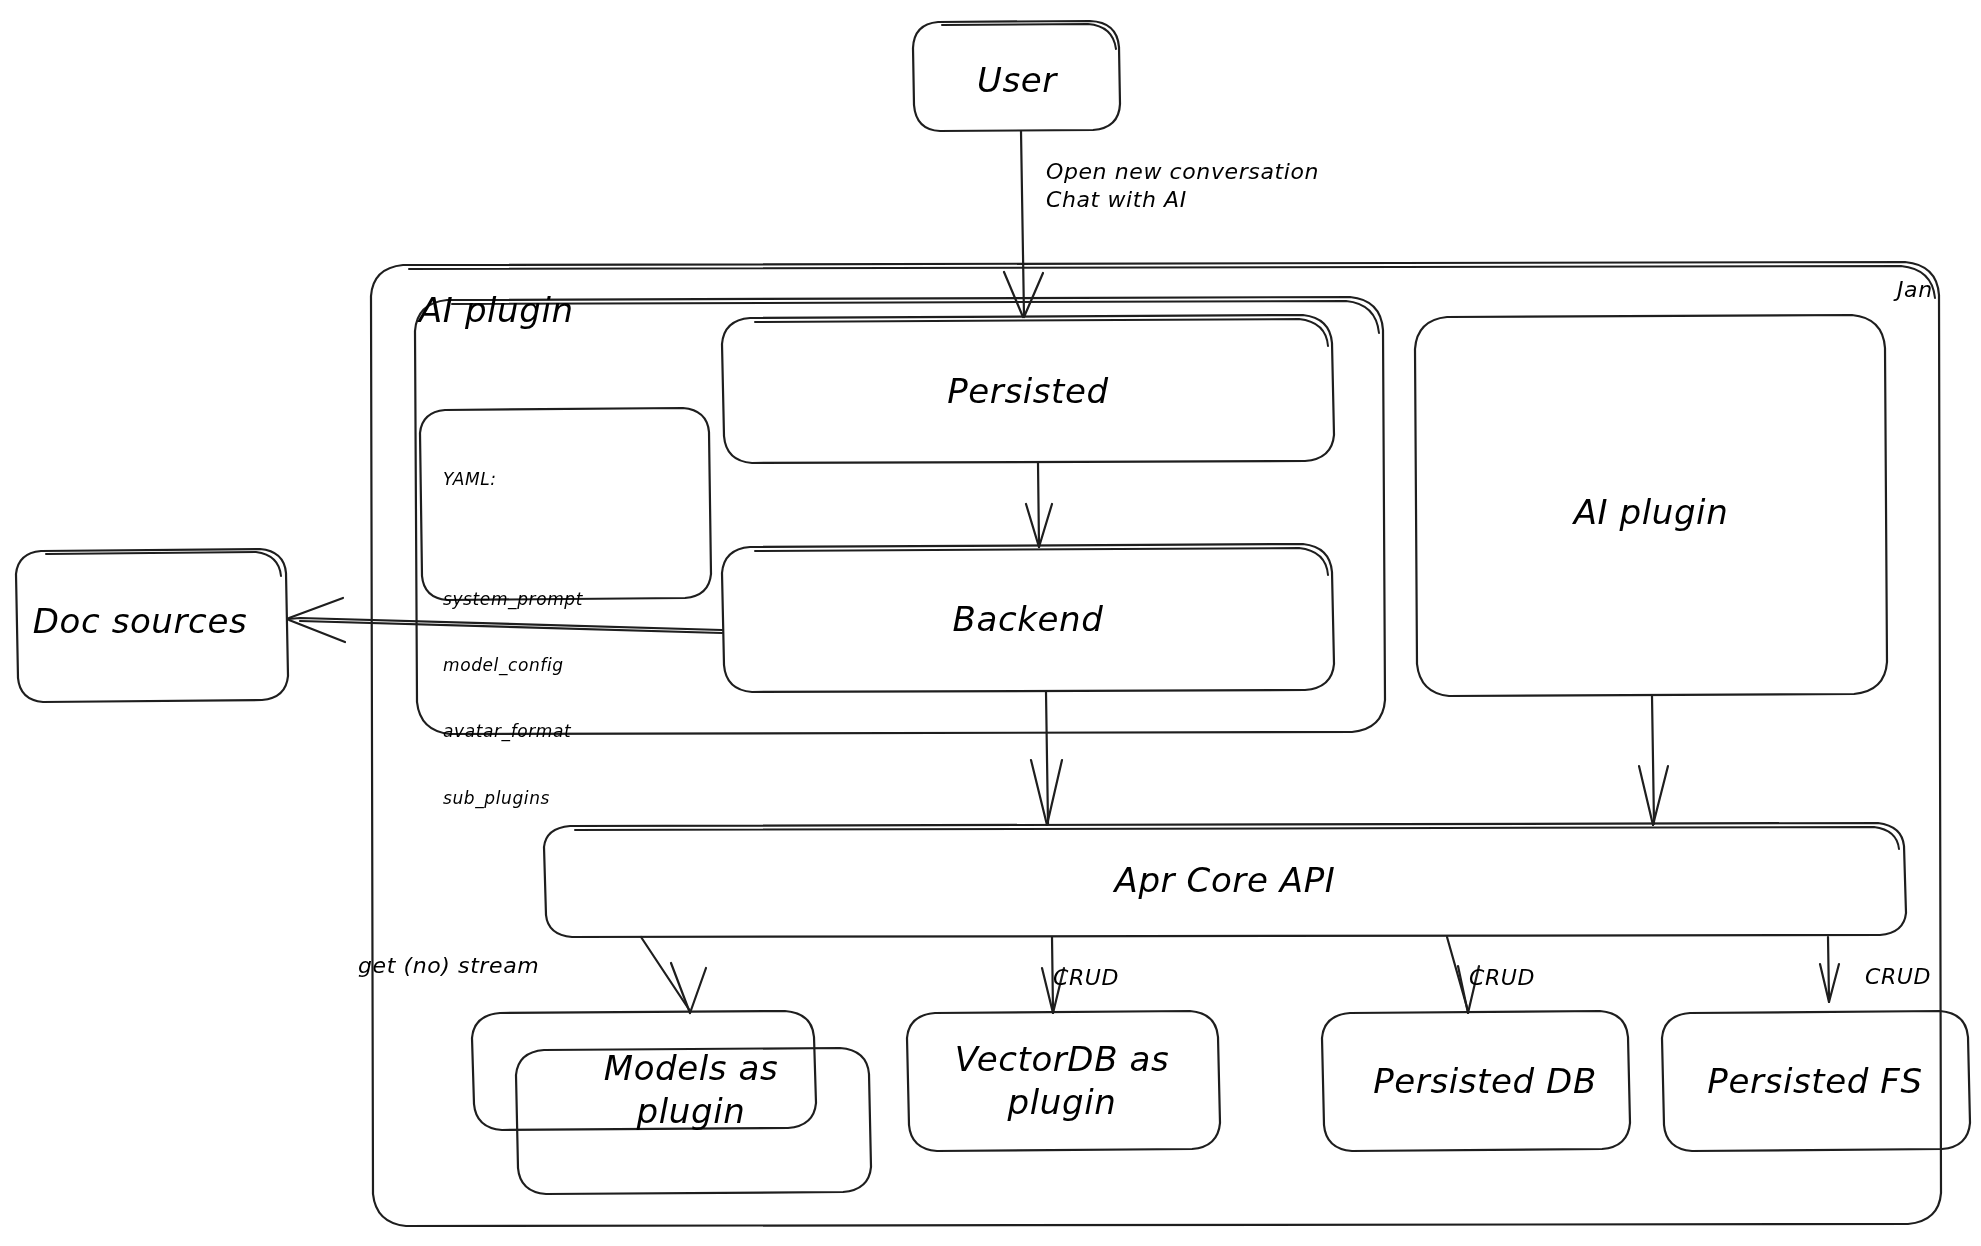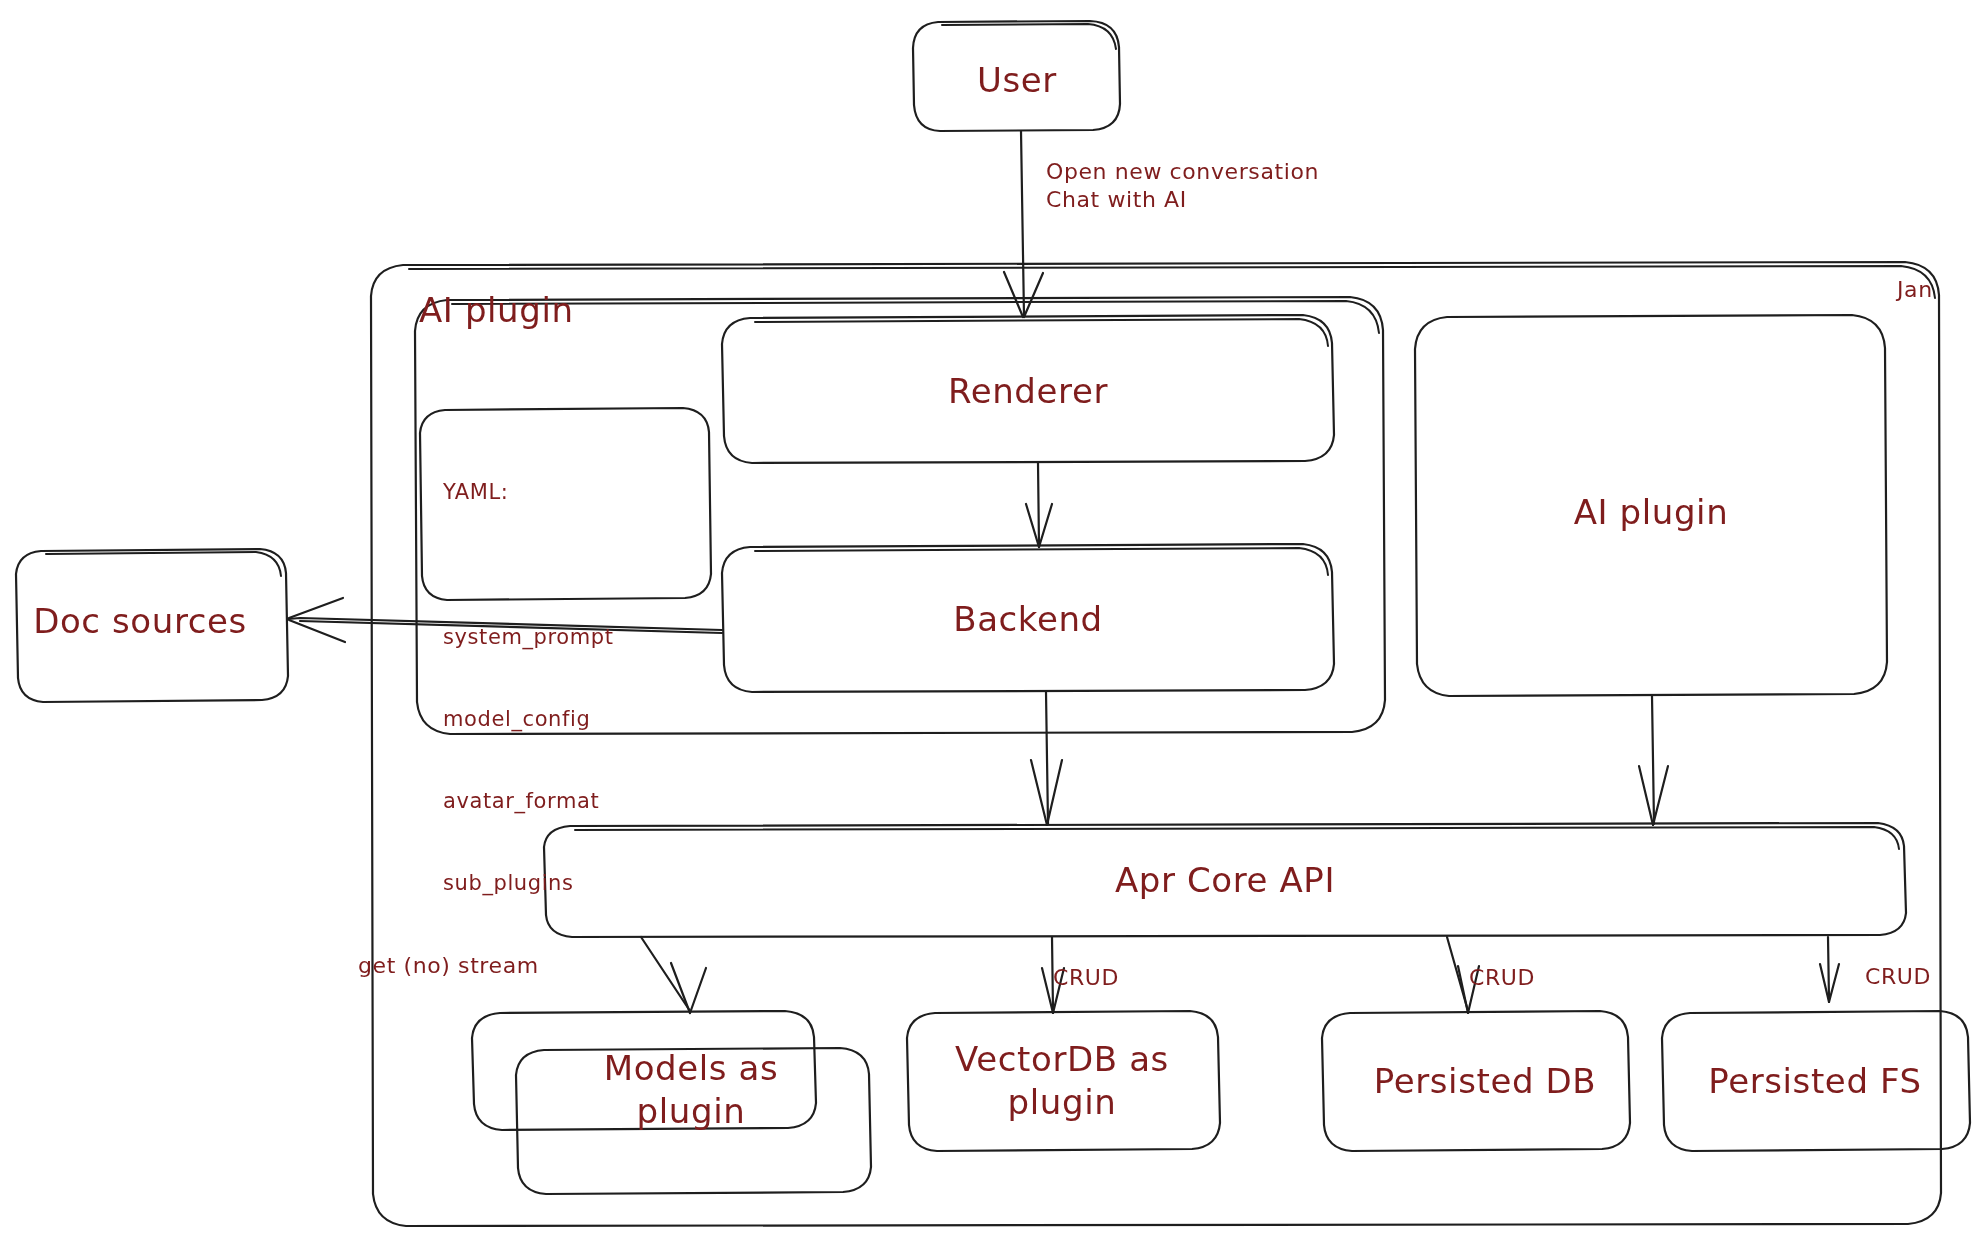--- a/index.html
+++ b/index.html
@@ -16,30 +16,31 @@
     fill:none;
     stroke:#1e1e1e;
     stroke-linecap:round;
     stroke-linejoin:round;
   }
   .shape{stroke-width:2.2;}
   .shape2{stroke-width:2.0;}
   .conn{stroke-width:2.2;}
   .lbl{
     position:absolute;
-    color:#7f1d1d;
+    color:#000000;
     font-family:"DejaVu Sans", sans-serif;
+    font-style:italic;
     letter-spacing:.6px;
     white-space:pre;
     line-height:1.25;
   }
   .lbl.center{text-align:center;transform:translate(-50%,-50%);}
   .t34{font-size:34px;}
   .t30{font-size:22px;}
-  .yaml{font-size:21px;line-height:1.30;}
+  .yaml{font-size:17px;line-height:1.30;}
 </style>
 </head>
 <body>
 
 <div id="stage">
 
   <svg id="canvas" viewBox="0 0 1981 1246">
 
     <g>
       <path class="stroke shape" d="M938,22 L1090,21 Q1117,22 1119,47 L1120,104 Q1119,128 1093,130 L940,131 Q916,130 914,105 L913,48 Q914,24 938,22 Z"></path>
@@ -162,21 +163,21 @@
   </svg>
 
   <div class="lbl center t34" style="left:1017px;top:80px;">User</div>
 
   <div class="lbl t30" style="left:1046px;top:158px;"><span>Open new conversation<br>Chat with AI</span></div>
 
   <div class="lbl t30" style="left:1889px;top:276px;margin-left:8px;">Jan</div>
 
   <div class="lbl t34" style="left:419px;top:310px;transform:translateY(-50%);">AI plugin</div>
 
-  <div class="lbl center t34" style="left:1028px;top:391px;">Renderer</div>
+  <div class="lbl center t34" style="left:1028px;top:391px;">Persisted</div>
 
   <div class="lbl center t34" style="left:1028px;top:619px;">Backend</div>
 
   <div class="lbl center t34" style="left:1651px;top:512px;">AI plugin</div>
 
   <div class="lbl center t34" style="left:140px;top:621px;">Doc sources</div>
 
   <div class="lbl yaml" style="left:443px;top:424px;">
     <div>YAML:</div>
     <div style="height:9px;"></div>

